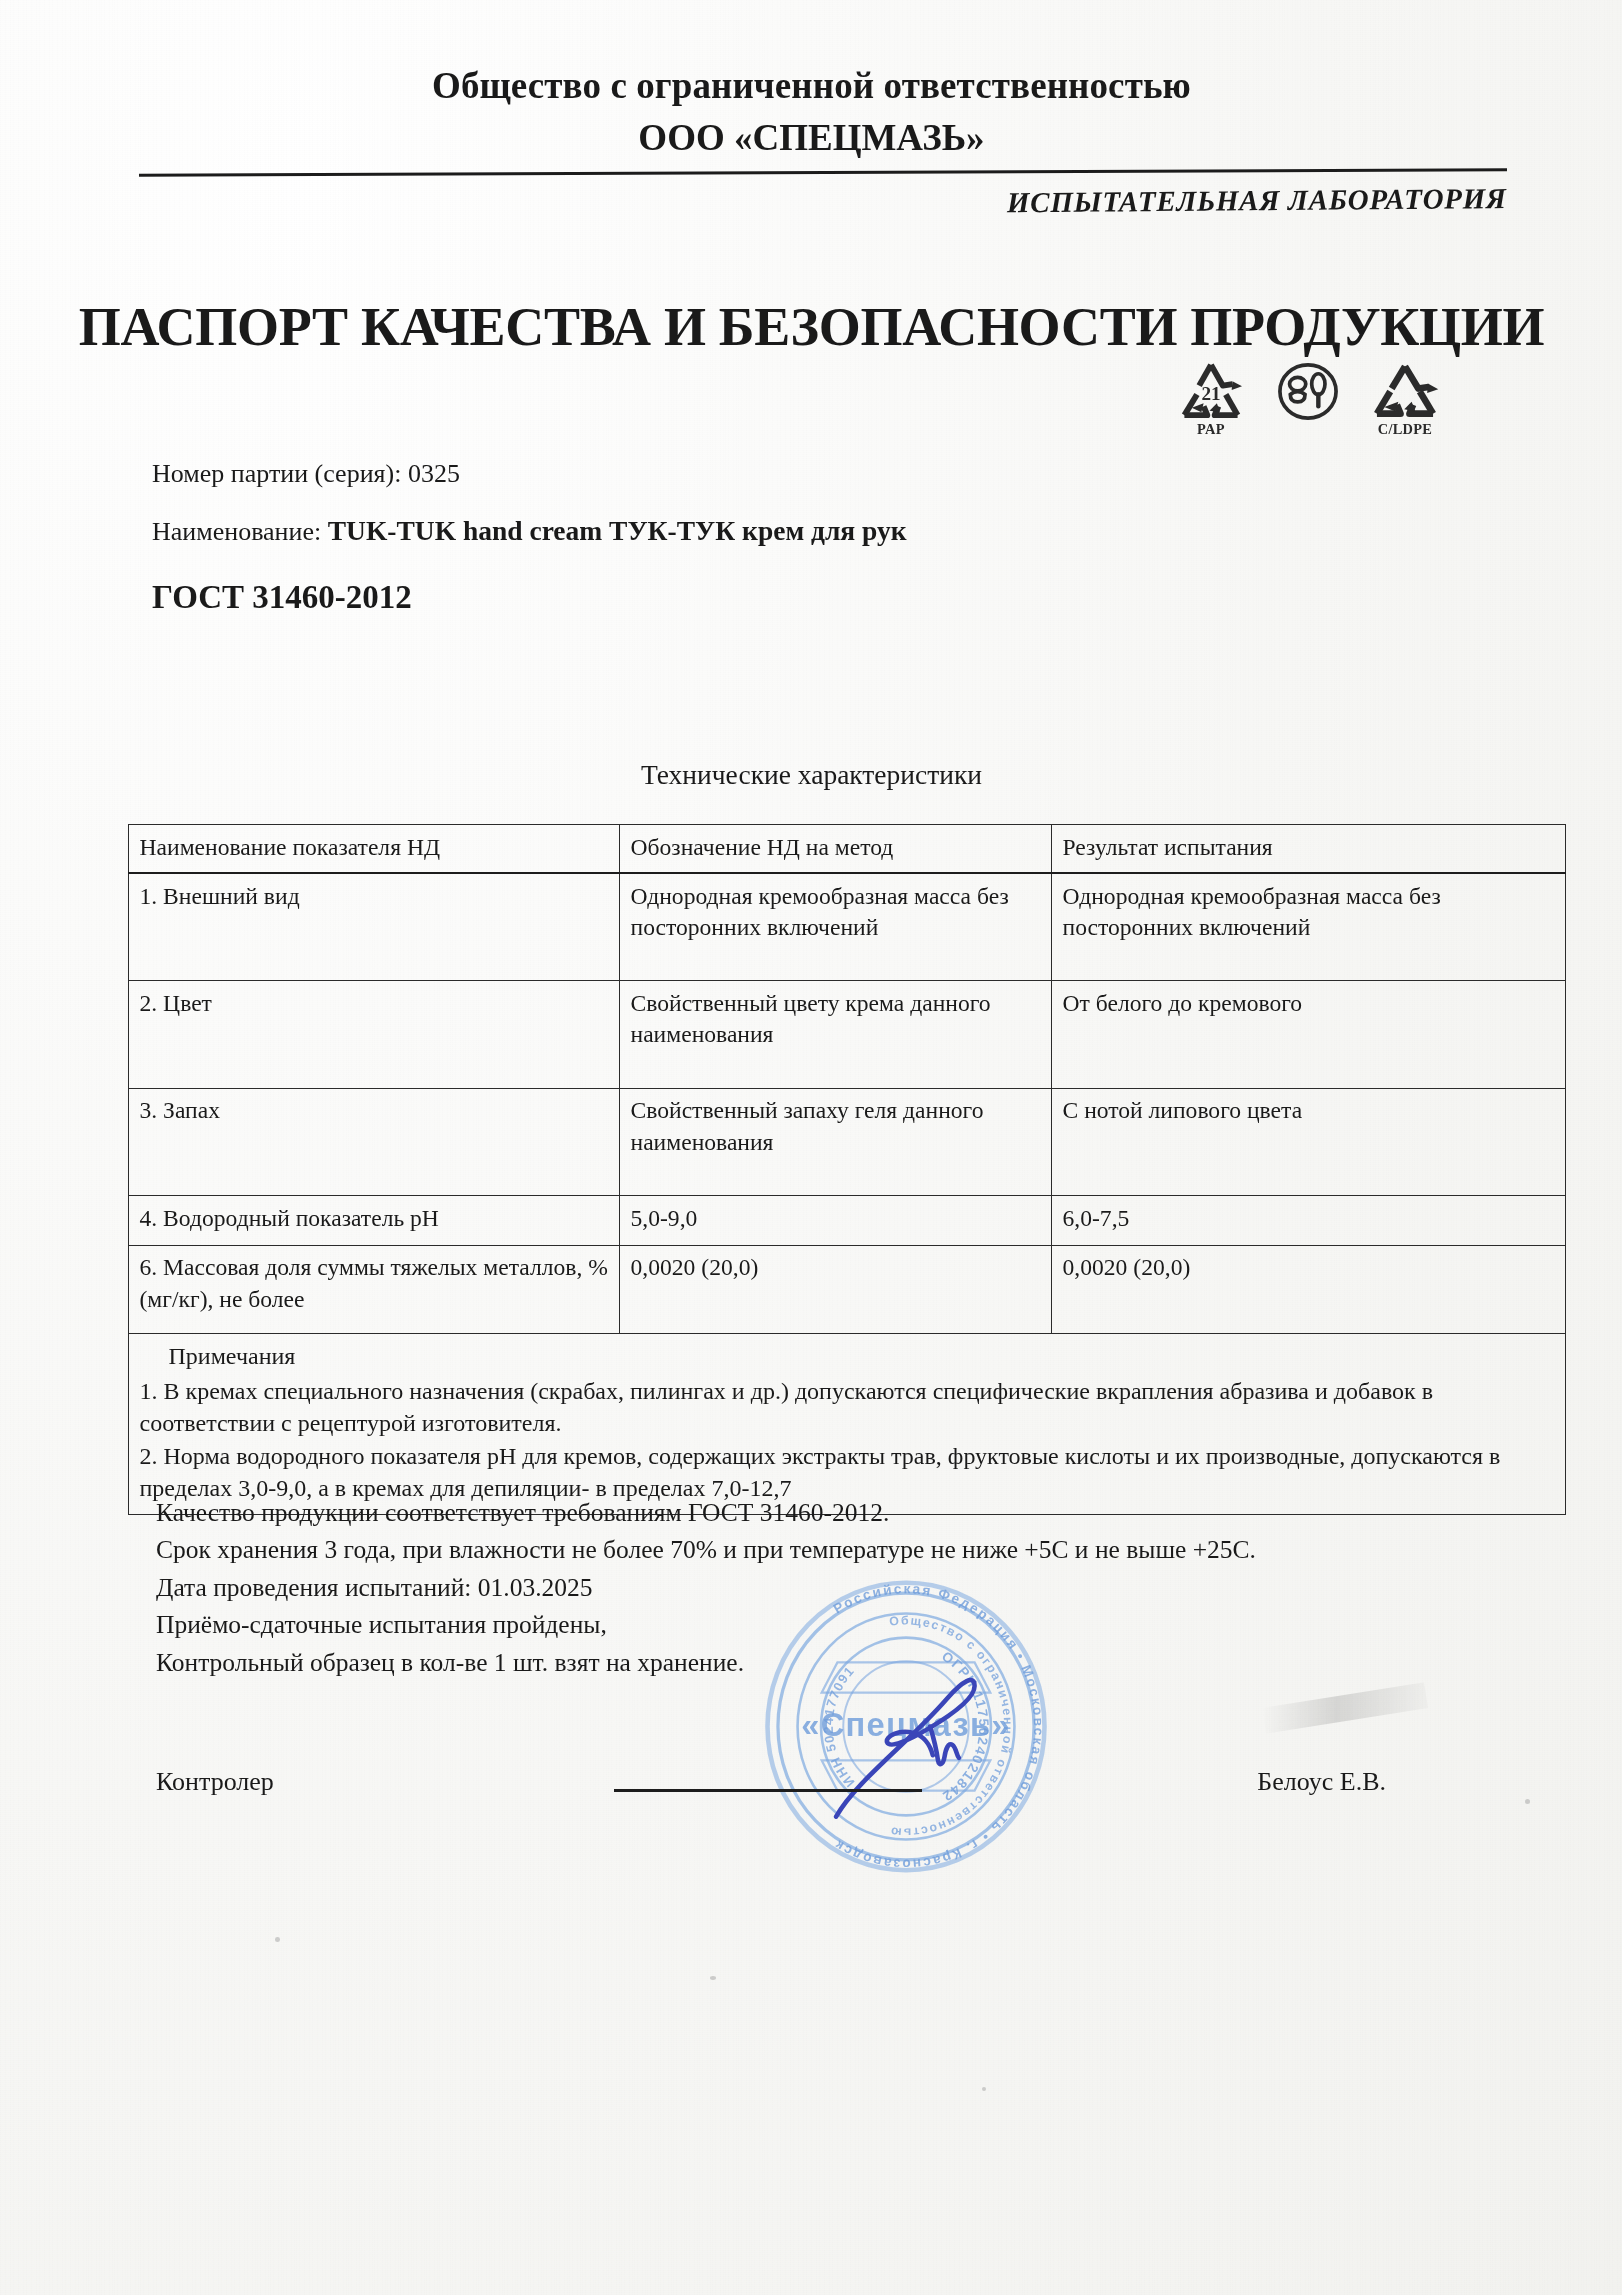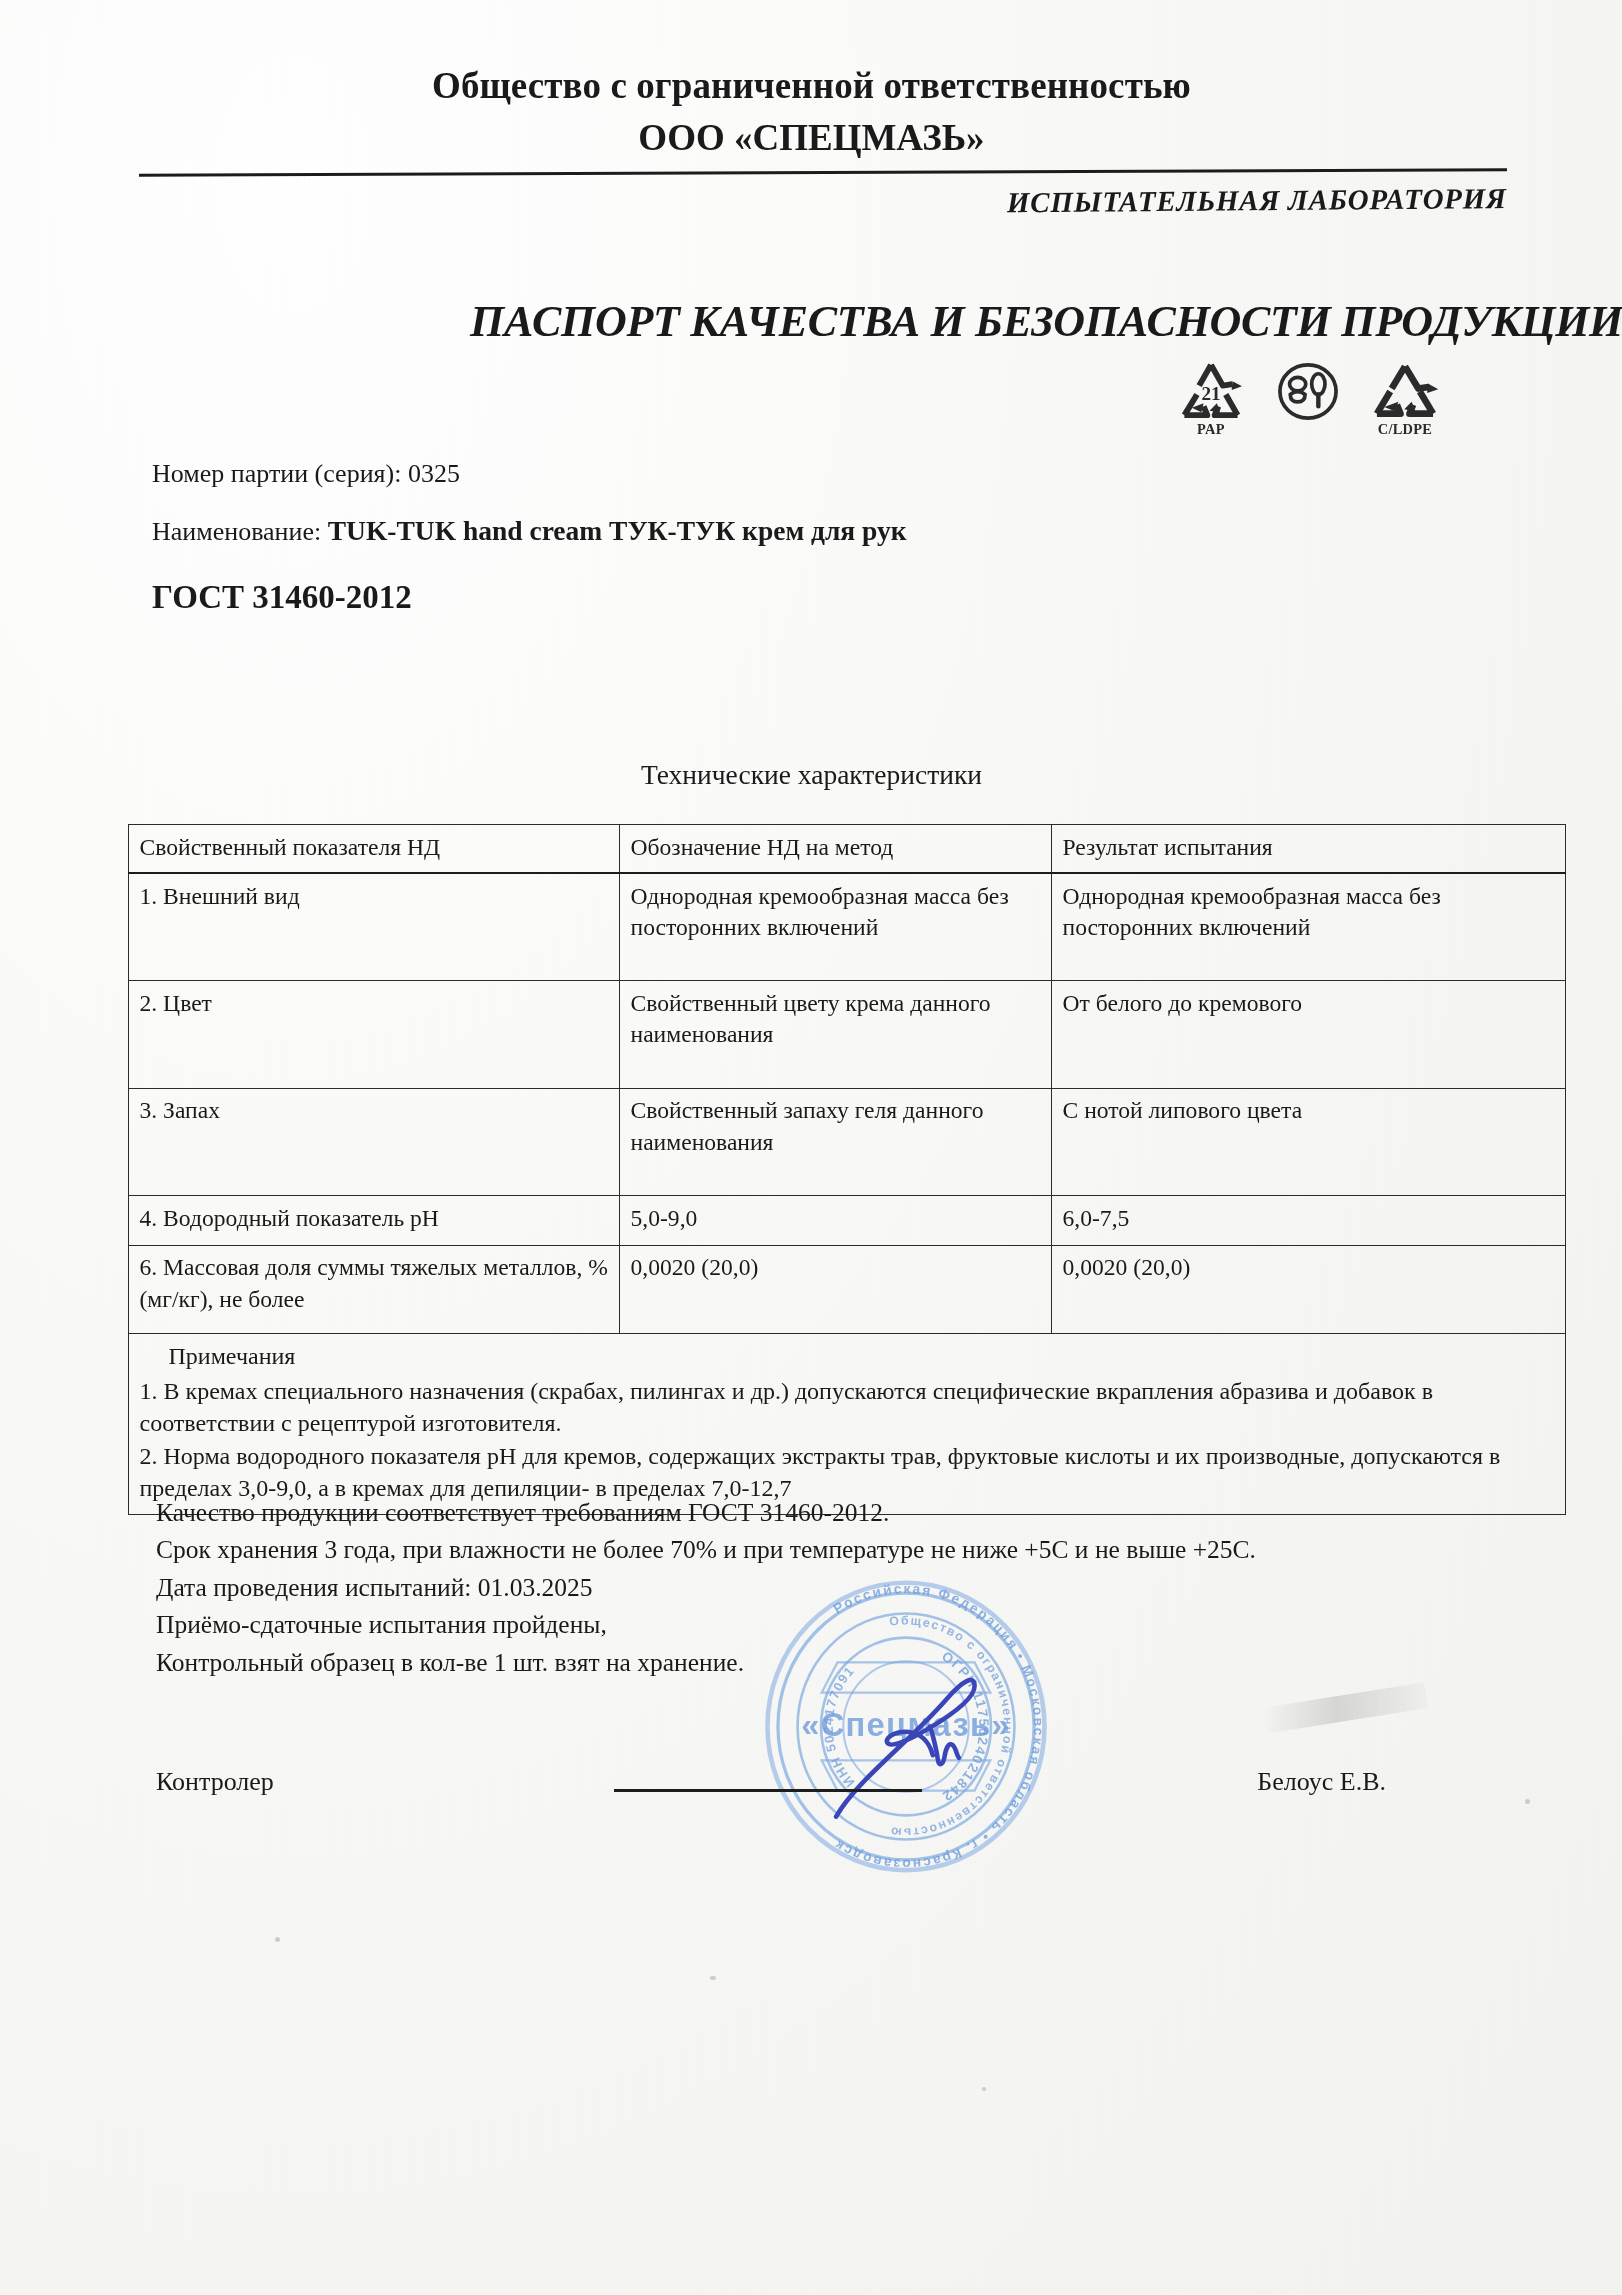--- a/index.html
+++ b/index.html
@@ -47,24 +47,23 @@
     position:absolute;right:116px;top:182px;
     font-size:29px;font-style:italic;font-weight:bold;
     letter-spacing:0.7px;
     transform:rotate(-0.5deg);
     transform-origin:right center;
   }
 
   
   .doc-title{
     position:absolute;left:0;right:0;top:296px;
-    text-align:right;
-    font-size:44px;font-weight:bold;
+    text-align:center;
+    font-size:54px;font-weight:bold;
     letter-spacing:-0.3px;
-    font-style:italic;
   }
 
   
   .marks{
     position:absolute;left:1171px;top:359px;
     width:288px;height:85px;
     display:flex;align-items:flex-start;gap:17px;
   }
   .mark{position:relative;width:80px;}
   .mark svg{display:block;width:80px;height:65px;}
@@ -249,21 +248,21 @@
   <div class="tbl-caption">Технические характеристики</div>
 
   <table class="tc">
     <colgroup>
         <col class="c1">
         <col class="c2">
         <col class="c3">
       </colgroup>
     <thead>
       <tr>
-        <td>Свойственный показателя НД</td>
+        <td>Наименование показателя НД</td>
         <td>Обозначение НД на метод</td>
         <td>Результат испытания</td>
       </tr>
     </thead>
     <tbody>
       <tr class="r-tall">
         <td>1. Внешний вид</td>
         <td>Однородная кремообразная масса без посторонних включений</td>
         <td>Однородная кремообразная масса без посторонних включений</td>
       </tr>

